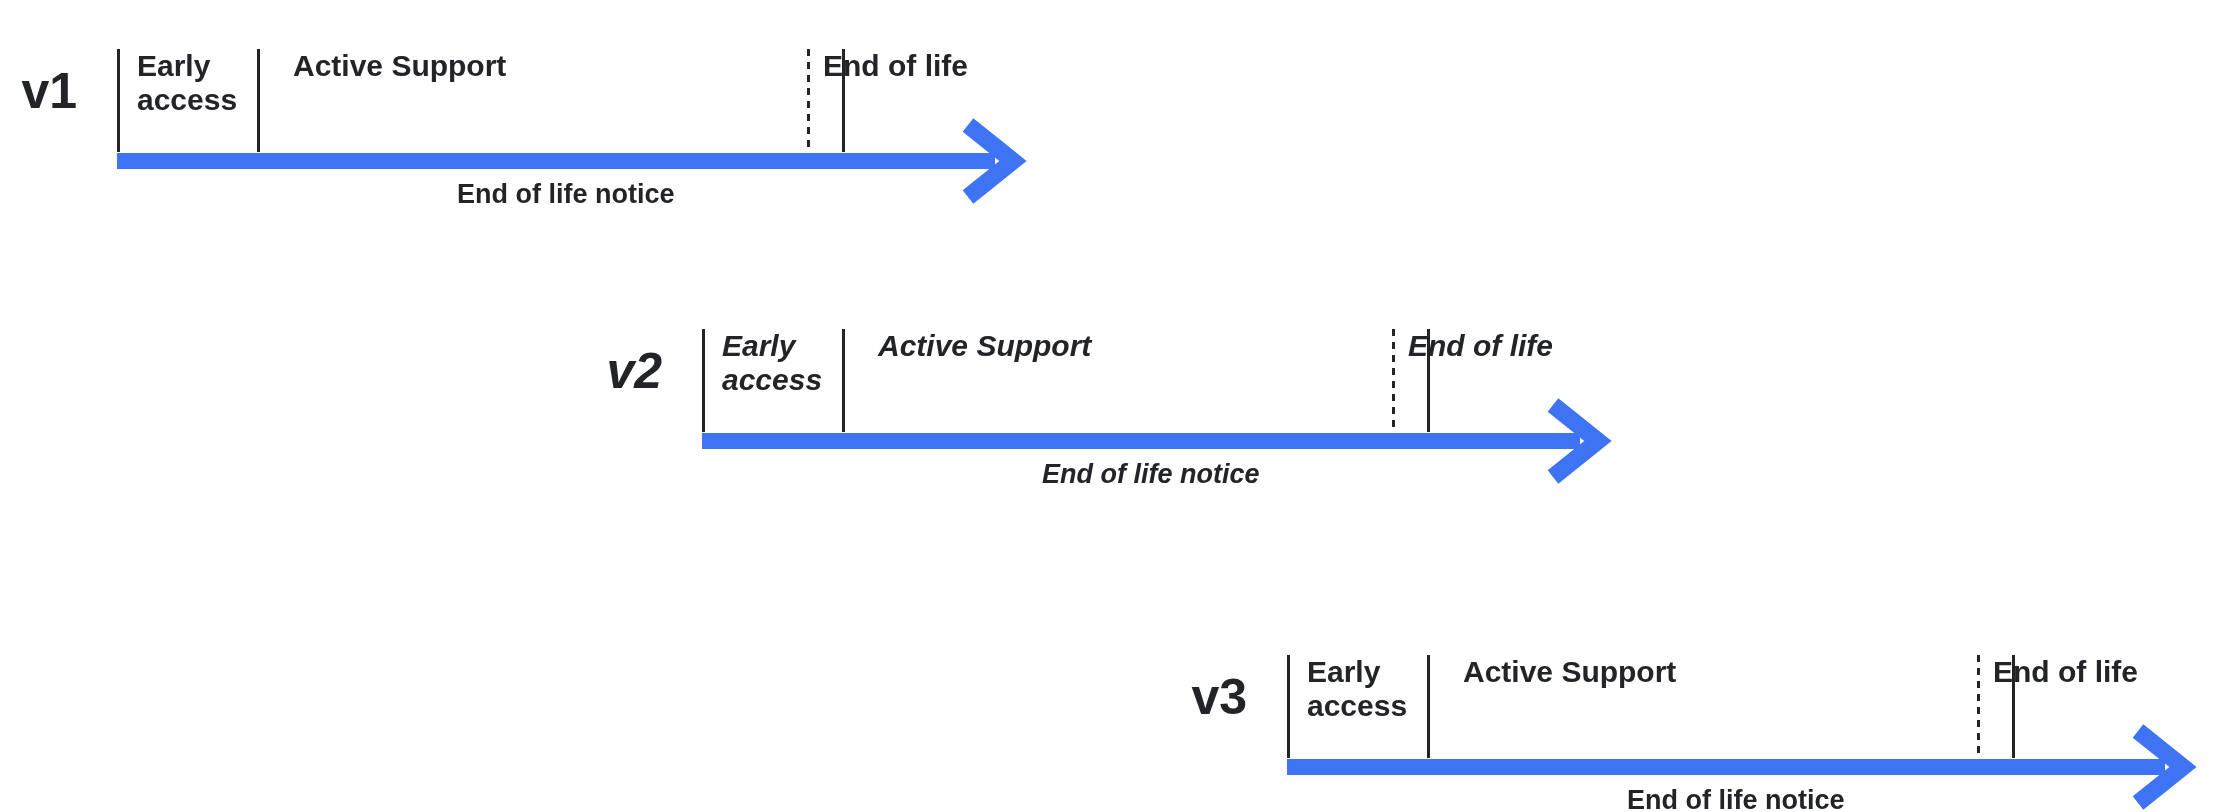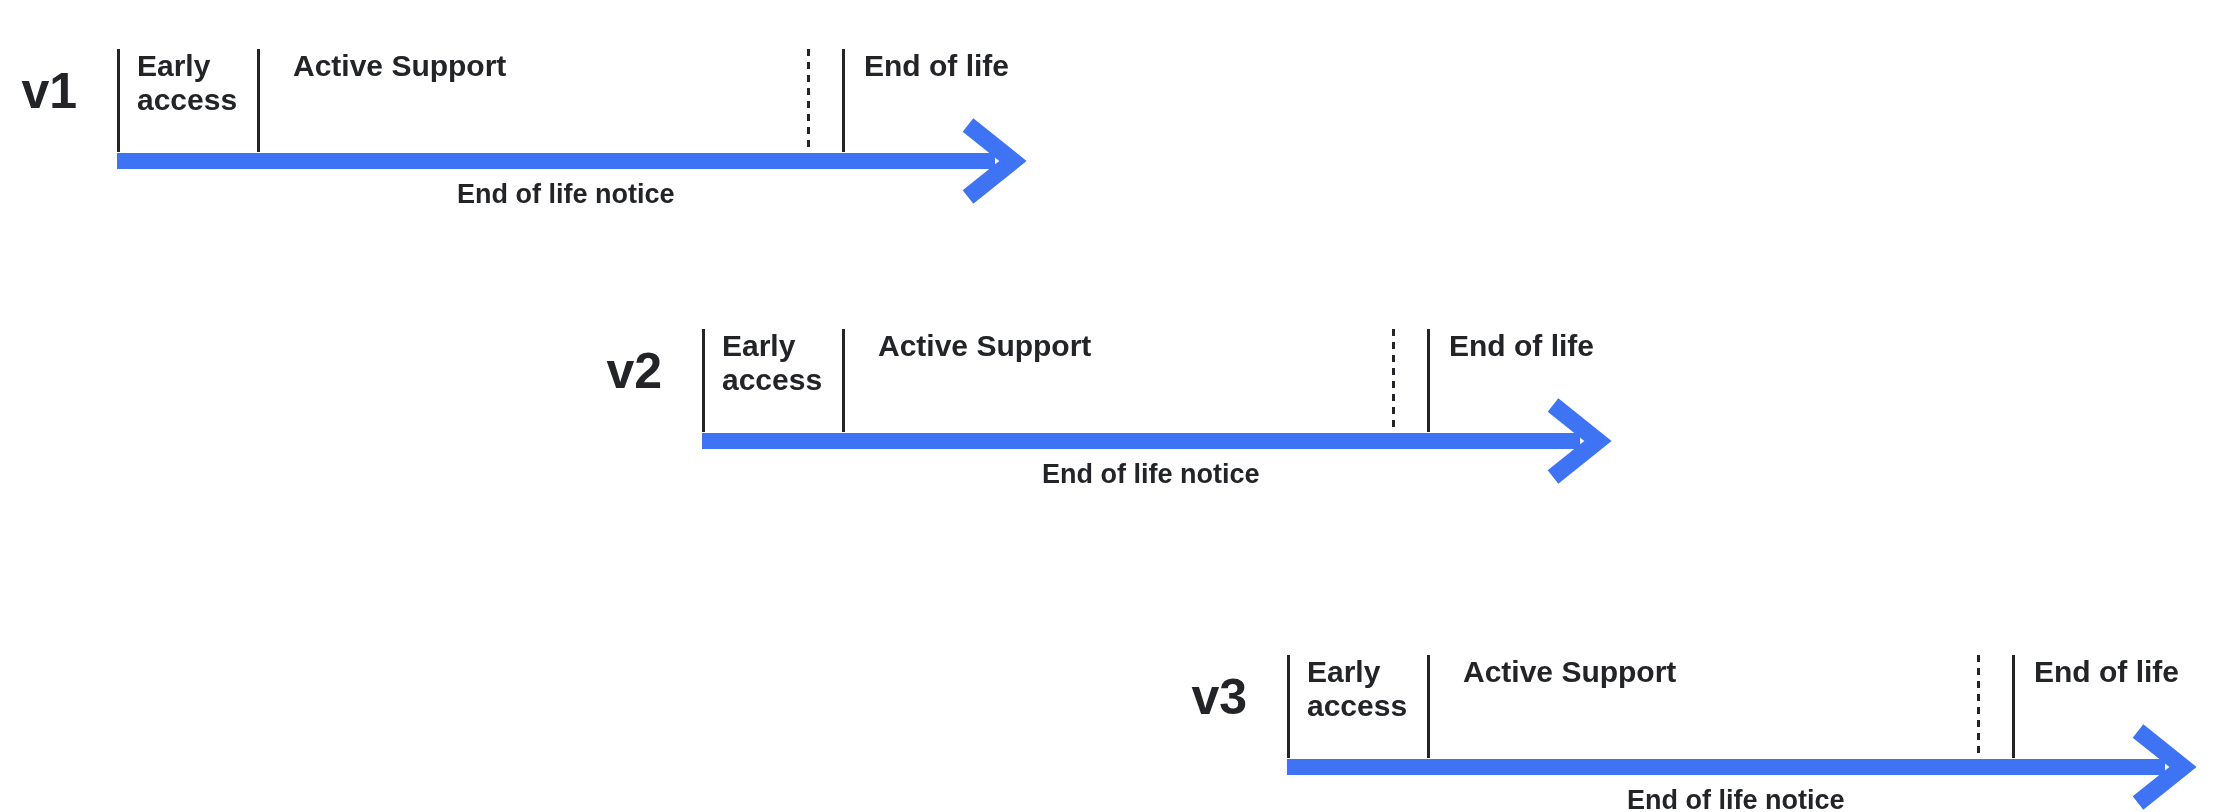--- a/index.html
+++ b/index.html
@@ -8,36 +8,36 @@
     --background:#ffffff;
   }
   *{margin:0;padding:0;box-sizing:border-box;}
   html,body{width:2228px;height:812px;background:var(--background);overflow:hidden;}
   body{font-family:"Liberation Sans","DejaVu Sans",sans-serif;color:var(--ink);}
 
   .canvas{position:relative;width:2004px;height:812px;background:var(--background);}
 
   .timeline-row{position:absolute;width:920px;height:180px;}
   .row-v1{left:117px;top:48px;}
-  .row-v2{left:702px;top:328px;}
+  .row-v2{left:702px;top:328px;font-style:italic;}
   .row-v3{left:1287px;top:609px;margin-top:45px;}
 
   .version-label{
     position:absolute;left:-150px;top:15px;width:110px;
     text-align:right;font-size:50px;line-height:56px;font-weight:700;
     color:var(--ink);
   }
 
   .phase-label{
     position:absolute;top:1px;font-size:30px;line-height:34px;font-weight:700;
     color:var(--ink);
   }
   .phase-early{left:20px;width:110px;}
   .phase-active{left:176px;width:420px;white-space:nowrap;}
-  .phase-eol{left:747px;width:200px;white-space:nowrap;}
+  .phase-eol{left:706px;width:200px;white-space:nowrap;}
   .eol-notice-label{
     position:absolute;left:340px;top:129px;width:350px;
     text-align:left;font-size:27px;line-height:34px;font-weight:700;
     color:var(--ink);
   }
 
   svg.row-graphics{position:absolute;left:0;top:0;overflow:visible;}
   .tick{stroke:var(--ink);stroke-width:3;}
   .tick-dashed{stroke:var(--ink);stroke-width:3;stroke-dasharray:7 6;}
   .arrow-bar{stroke:var(--accent);stroke-width:16;}

